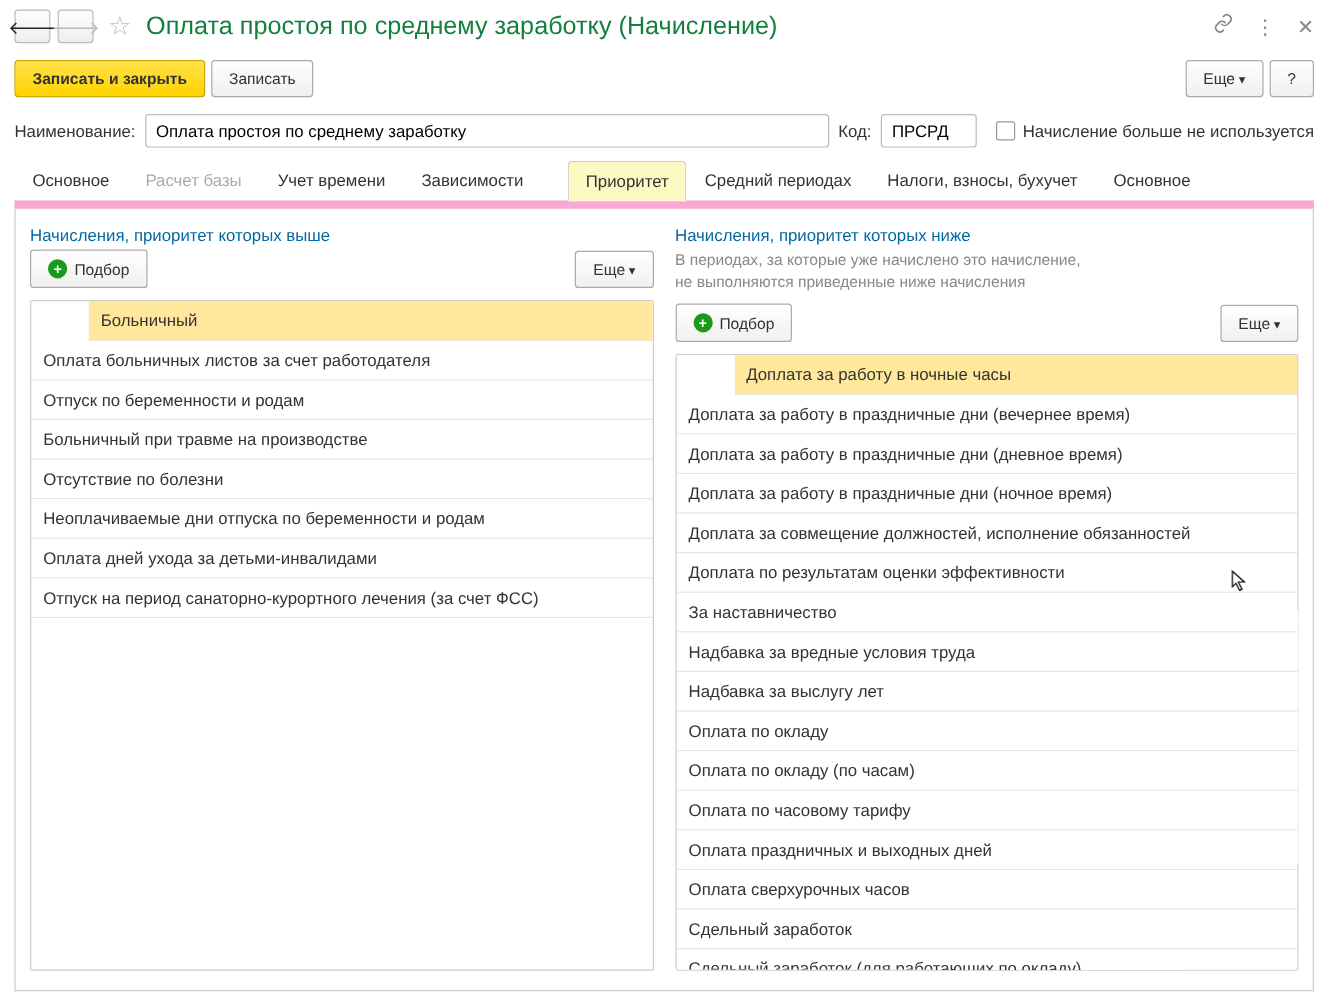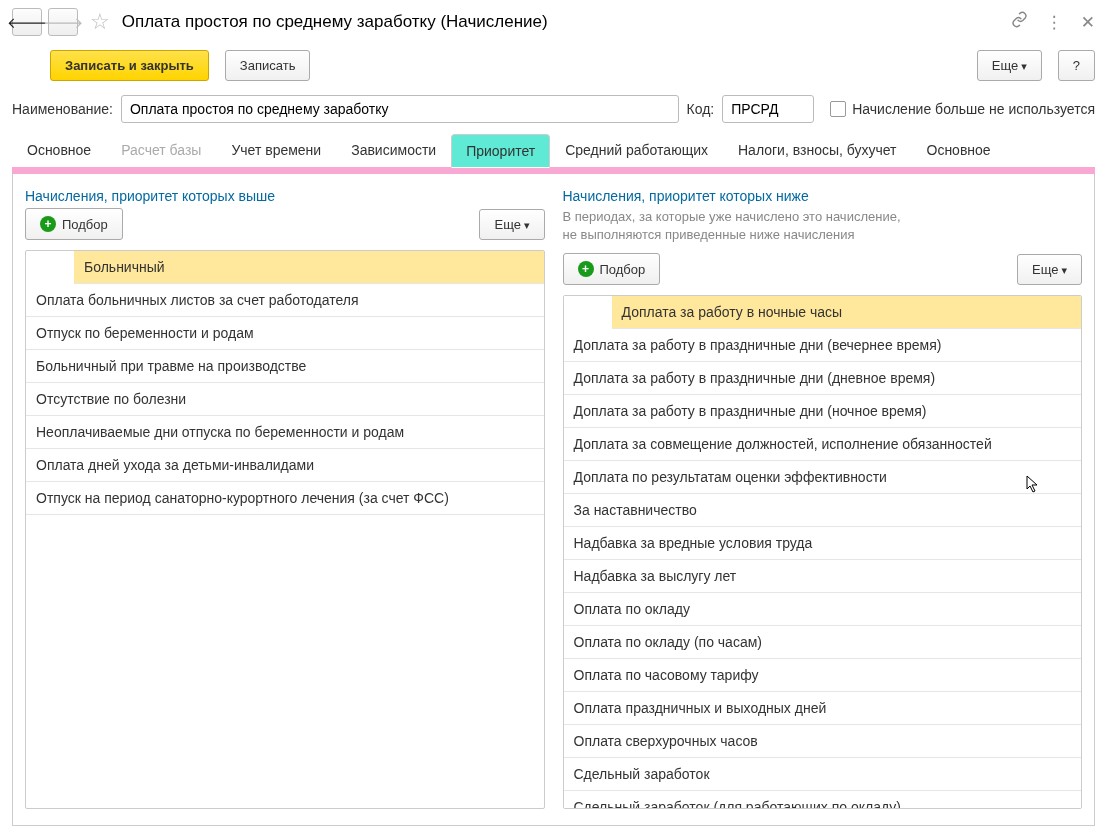--- a/index.html
+++ b/index.html
@@ -26,30 +26,29 @@
     border-radius: 3px;
     display: inline-flex;
     align-items: center;
     justify-content: center;
     cursor: pointer;
     font-size: 15px;
     color: #222;
   }
   .nav-btn.disabled { color: #bbb; cursor: default; }
   .star-icon { font-size: 22px; color: #bbb; padding: 0 6px; }
-  .page-title { font-size: 17px; color: #000000; flex: 1; }
+  .page-title { font-size: 21px; color: #15803d; flex: 1; }
   .titlebar-right { display:flex; align-items:center; gap:18px; color:#888; font-size:17px; }
   .titlebar-right span { cursor:pointer; }
 
   .toolbar {
     display: flex;
     align-items: center;
-    gap: 16px;
+    gap: 5px;
     padding: 4px 0 14px 0;
-    margin-left: 38px;
   }
   .btn {
     padding: 7px 14px;
     border: 1px solid #aaa;
     border-radius: 3px;
     background: linear-gradient(#fff,#f0f0f0);
     cursor: pointer;
     font-size: 13px;
     color: #333;
   }
@@ -70,21 +69,21 @@
   }
   .form-row label { color:#333; font-size:14px; }
   .textfield {
     height: 28px;
     border: 1px solid #bbb;
     border-radius: 3px;
     padding: 0 8px;
     font-size: 14px;
   }
   .textfield.name { flex:1; min-width:440px; }
-  .textfield.code { width:92px; }
+  .textfield.code { width:80px; }
   .checkbox-wrap { display:flex; align-items:center; gap:6px; margin-left:8px; }
   .checkbox {
     width:16px; height:16px; border:1px solid #999; border-radius:2px; background:#fff;
   }
 
   .tabs {
     display:flex;
     border-bottom: 7px solid #f9a8d4;
   }
   .tab {
@@ -94,23 +93,24 @@
     cursor: pointer;
     color: #333;
     font-size: 14px;
     background: transparent;
   }
   .tab.disabled { color:#aaa; cursor:default; }
   .tab.active {
     border: 1px solid #ccc;
     border-bottom: 1px solid #fff;
     border-radius: 4px 4px 0 0;
-    background: #5eead4;
+    background: #fef9c3;
     position: relative;
     top: 1px;
+    margin-left: 22px;
   }
 
   .tab-pane {
     border: 1px solid #ccc;
     border-top: none;
     padding: 14px 12px 16px 12px;
     display: flex;
     gap: 18px;
     height: 652px;
   }
@@ -195,21 +195,21 @@
       <label>Начисление больше не используется</label>
     </span>
   </div>
 
   <div class="tabs" id="tabs-container">
       <div class="tab">Основное</div>
       <div class="tab disabled">Расчет базы</div>
       <div class="tab">Учет времени</div>
       <div class="tab">Зависимости</div>
       <div class="tab active">Приоритет</div>
-      <div class="tab">Средний работающих</div>
+      <div class="tab">Средний периодах</div>
       <div class="tab">Налоги, взносы, бухучет</div>
       <div class="tab">Основное</div>
     </div>
 
   <div class="tab-pane">
     <div class="col">
       <div class="section-title">Начисления, приоритет которых выше</div>
       <div class="section-toolbar">
         <button class="btn btn-selection">
           <span class="plus-circle">+</span>

